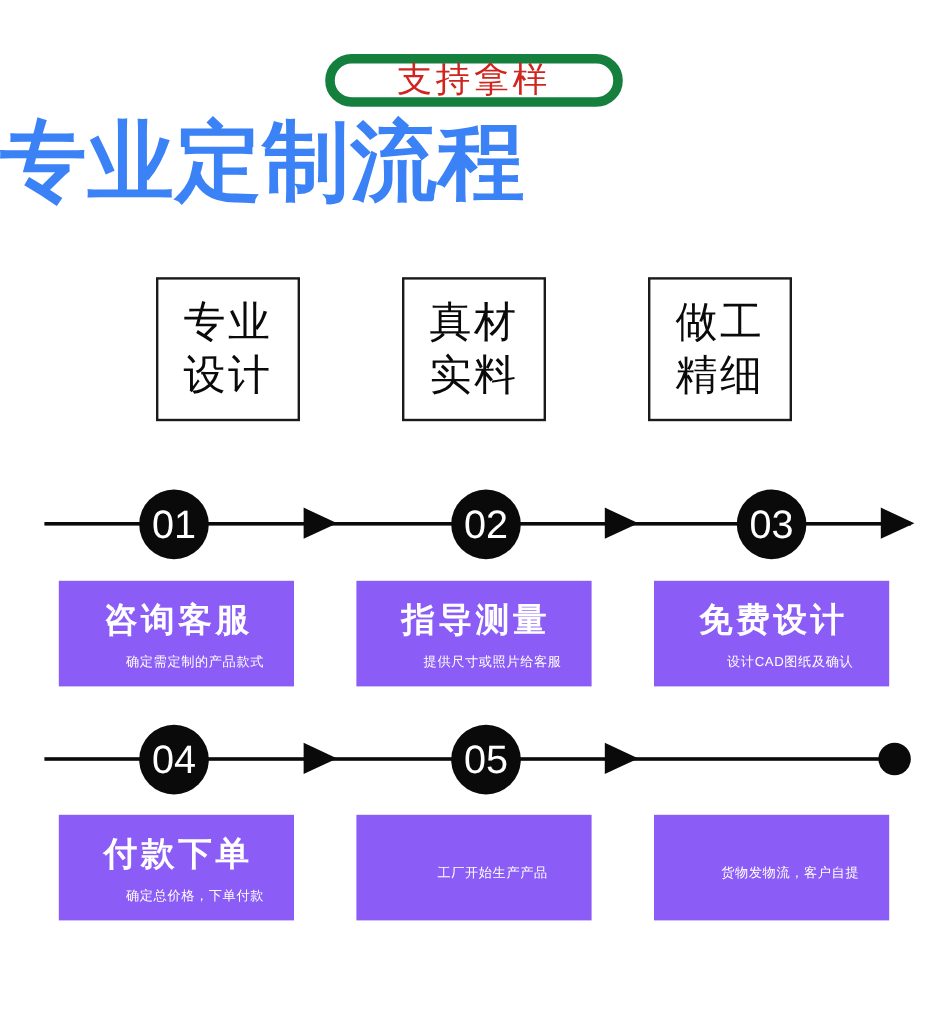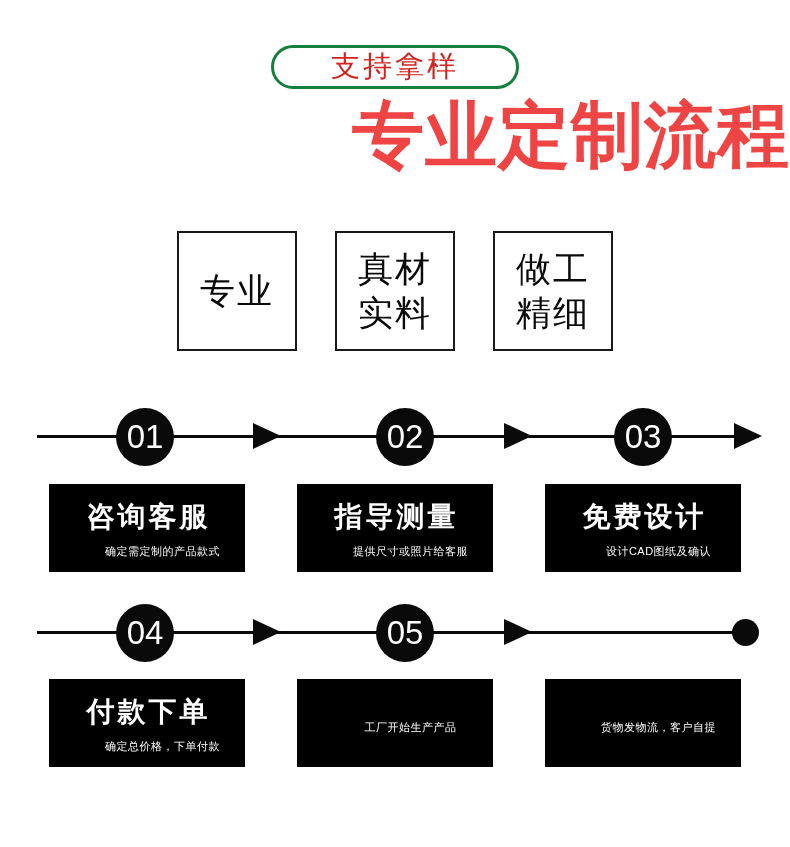--- a/index.html
+++ b/index.html
@@ -12,47 +12,47 @@
     margin: 0 auto;
     background: #ffffff;
     overflow: hidden;
   }
 
   
   .badge {
     width: 248px;
     height: 44px;
     margin: 45px auto 0 auto;
-    border: 3px solid #15803d;
+    border: 8px solid #15803d;
     border-radius: 22px;
     color: #d0241f;
     font-size: 29px;
     letter-spacing: 3px;
     display: flex;
     align-items: center;
     justify-content: center;
   }
 
   
   .title {
     margin-top: 6px;
-    text-align: right;
+    text-align: left;
     font-size: 72px;
     line-height: 80px;
     font-weight: bold;
-    color: #ef4444;
+    color: #3b82f6;
     letter-spacing: 1px;
   }
 
   
   .features {
     margin-top: 56px;
     display: flex;
     justify-content: center;
-    gap: 38px;
+    gap: 85px;
   }
   .feature-box {
     width: 120px;
     height: 120px;
     border: 2px solid #1a1a1a;
     display: flex;
     flex-direction: column;
     align-items: center;
     justify-content: center;
     font-size: 35px;
@@ -121,21 +121,21 @@
   .step-boxes {
     display: flex;
     justify-content: center;
     gap: 52px;
   }
   .step-boxes.b1 { margin-top: 15px; }
   .step-boxes.b2 { margin-top: 14px; }
   .step-box {
     width: 196px;
     height: 88px;
-    background: #000000;
+    background: #8b5cf6;
     color: #ffffff;
     display: flex;
     flex-direction: column;
     align-items: center;
     justify-content: center;
     text-align: center;
   }
   .step-title {
     font-size: 28px;
     font-weight: bold;
@@ -157,20 +157,21 @@
 
   <div class="badge">
     <span>支持拿样</span>
   </div>
 
   <div class="title">专业定制流程</div>
 
   <div class="features">
     <div class="feature-box">
       <span>专业</span>
+      <span>设计</span>
     </div>
     <div class="feature-box">
       <span>真材</span>
       <span>实料</span>
     </div>
     <div class="feature-box">
       <span>做工</span>
       <span>精细</span>
     </div>
   </div>

